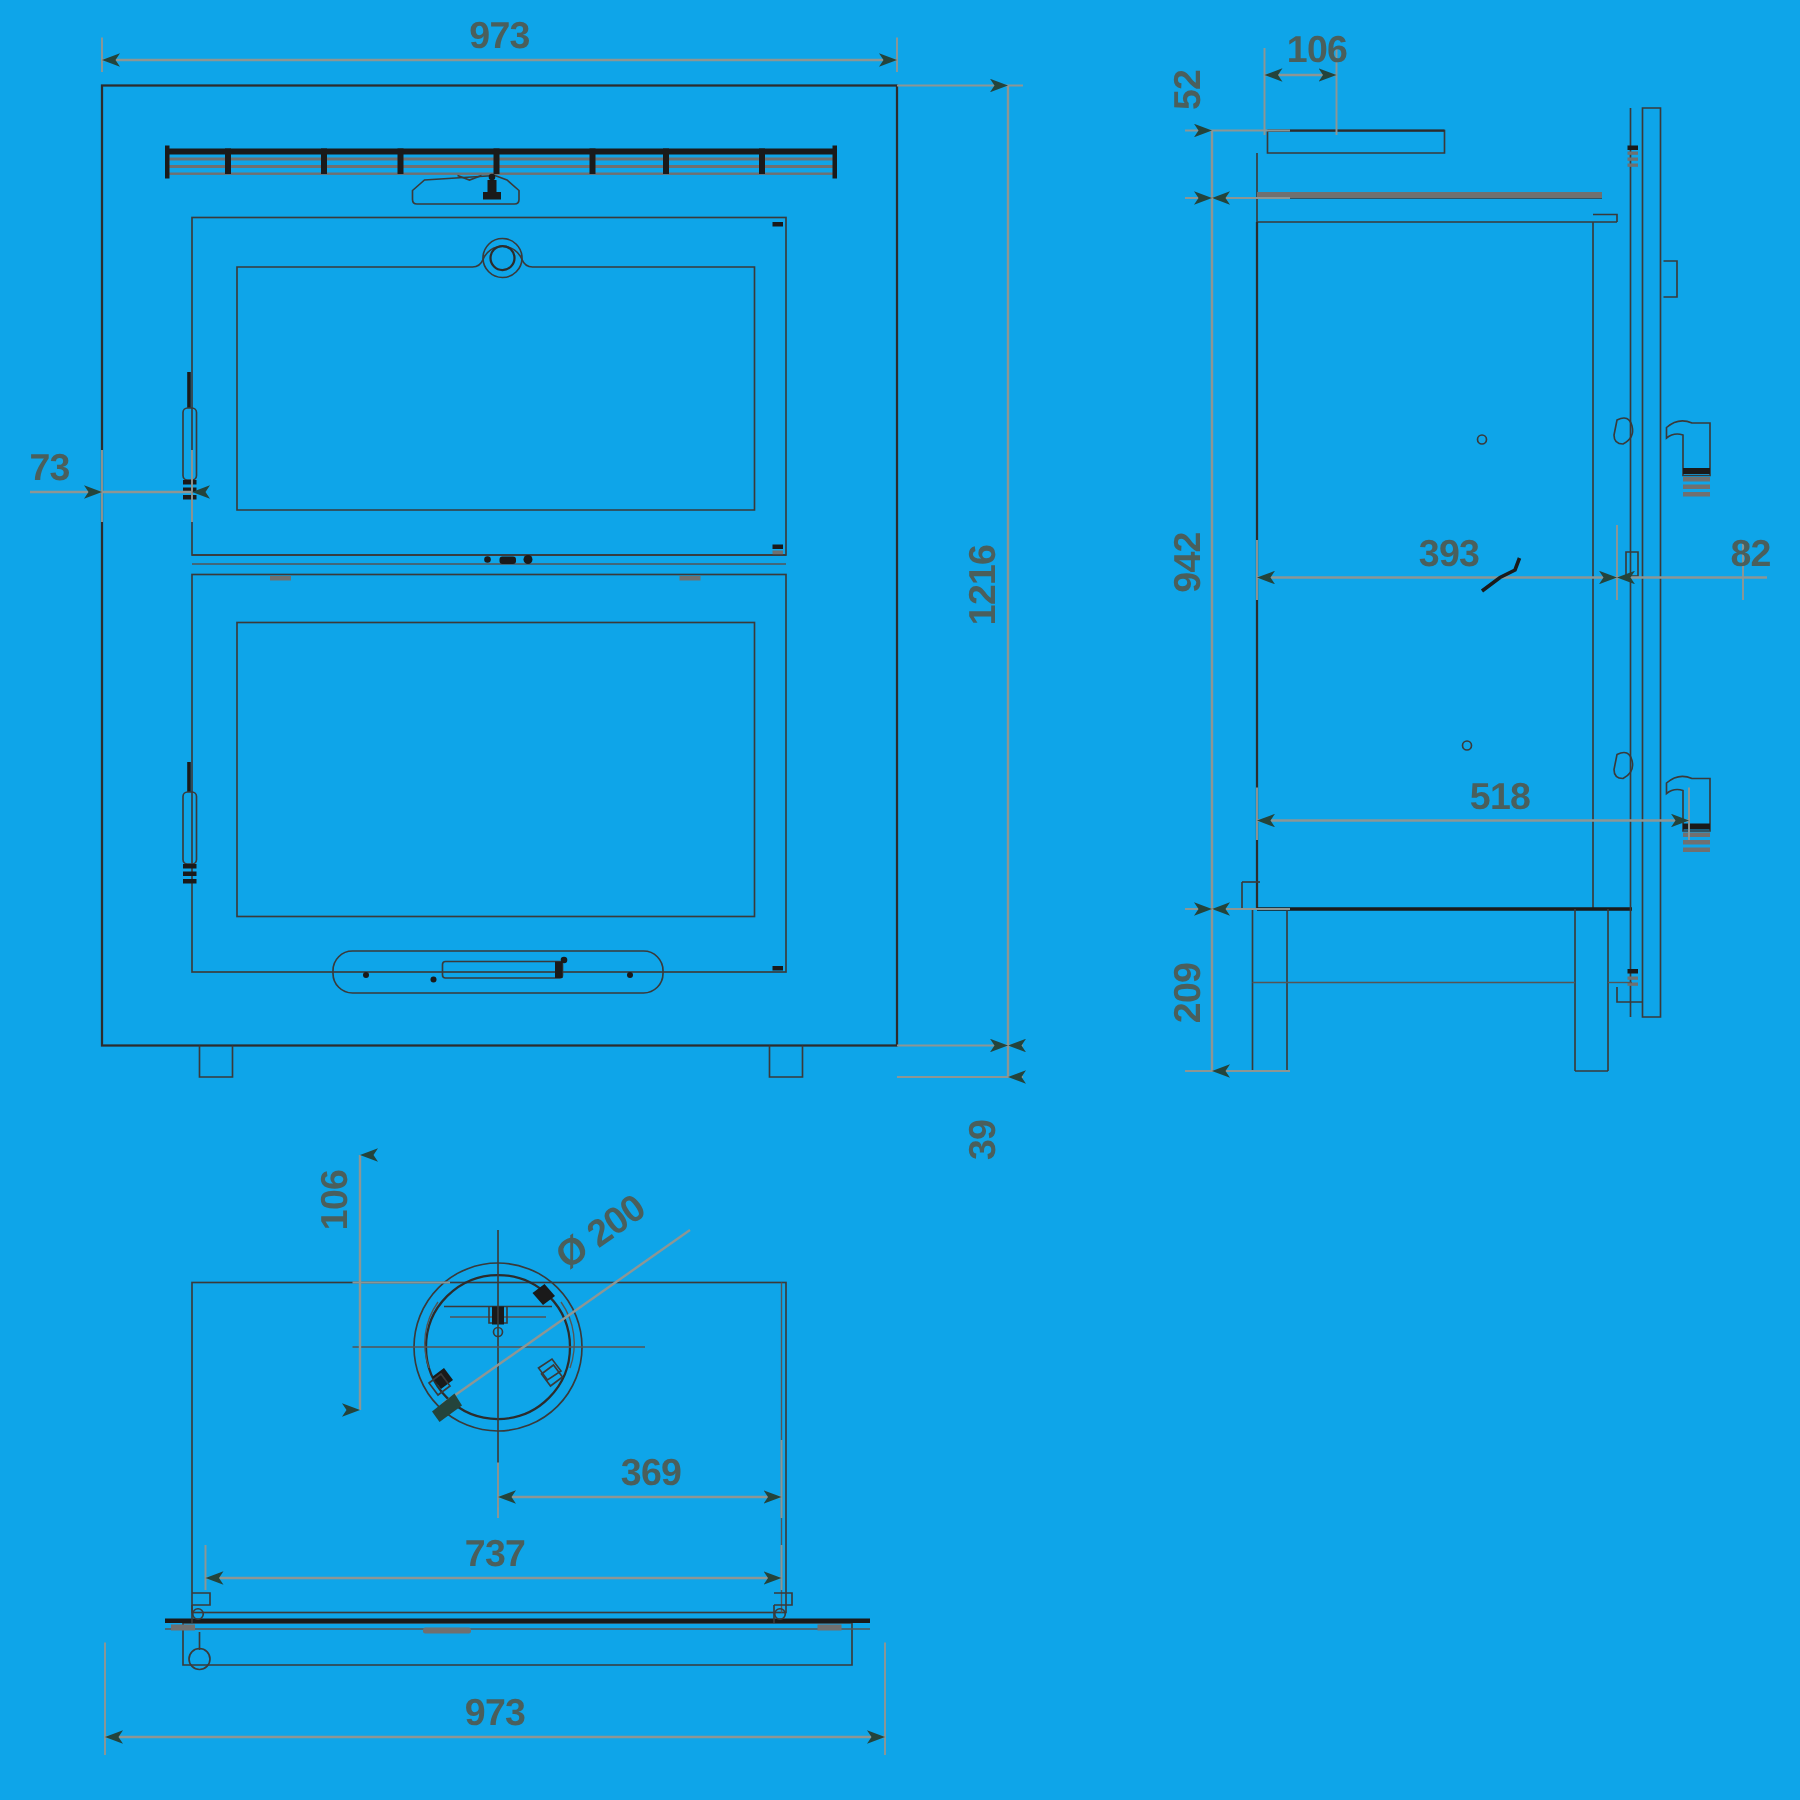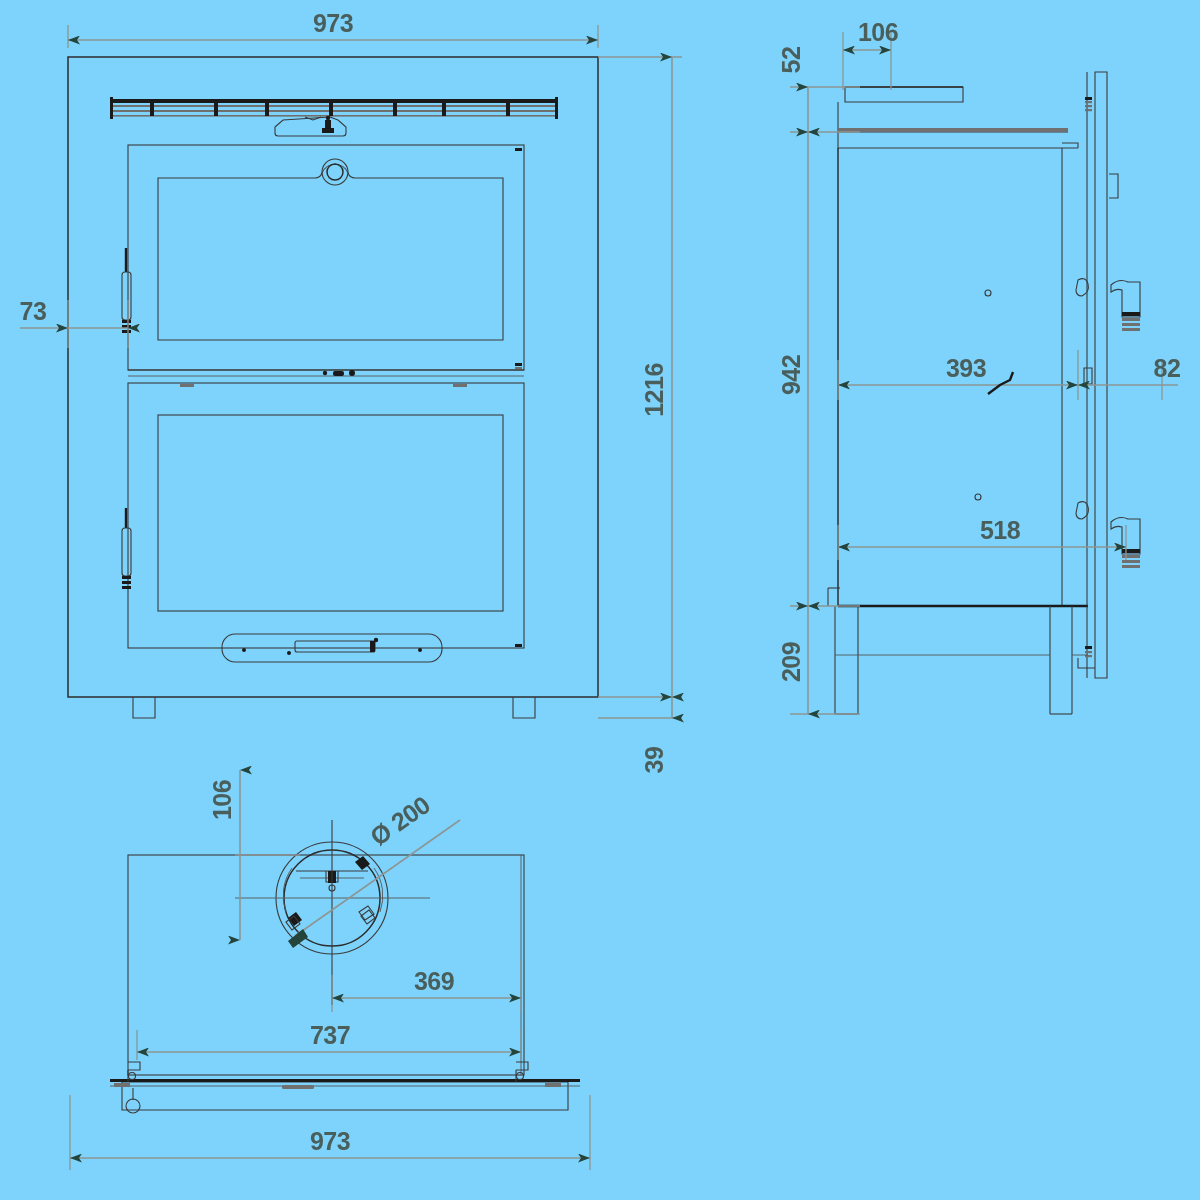--- a/index.html
+++ b/index.html
@@ -1,17 +1,17 @@
 <!DOCTYPE html>
 <html><head>
 <meta charset="utf-8">
 <style>
   html,body{margin:0;padding:0;background:#ffffff;}
   body{width:1200px;height:1200px;font-family:"Liberation Sans",sans-serif;}
-  #stage{position:relative;width:1200px;height:1200px;overflow:hidden;background:#7dd3fc;}
+  #stage{position:relative;width:1200px;height:1200px;overflow:hidden;background:#0ea5e9;}
   svg{display:block;}
   .dimtext{fill:#4a5f5c;font-family:"Liberation Sans",sans-serif;font-size:25px;font-weight:700;letter-spacing:-0.5px;}
   .dimline{stroke:#8d9694;stroke-width:1.6;fill:none;}
   .extline{stroke:#8d9694;stroke-width:1.3;fill:none;}
   .arrow{fill:#24443c;stroke:none;}
   .obj{stroke:#2c2c2c;stroke-width:1.5;fill:none;}
   .objthin{stroke:#3a3a3a;stroke-width:1.1;fill:none;}
   .objhair{stroke:#555;stroke-width:0.9;fill:none;}
   .objfat{stroke:#1a1a1a;stroke-width:2.4;fill:none;}
   .fillblk{fill:#1a1a1a;stroke:none;}

